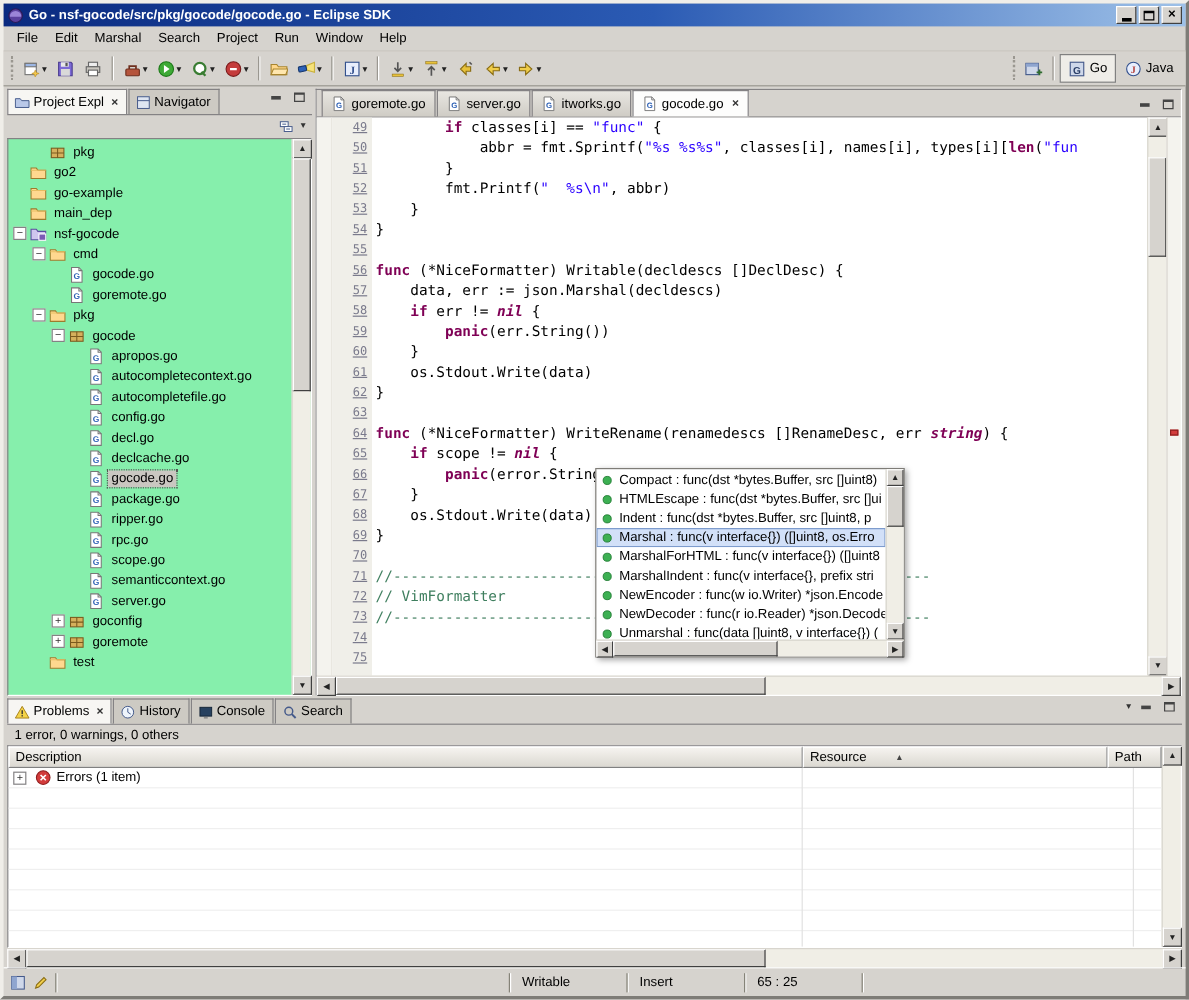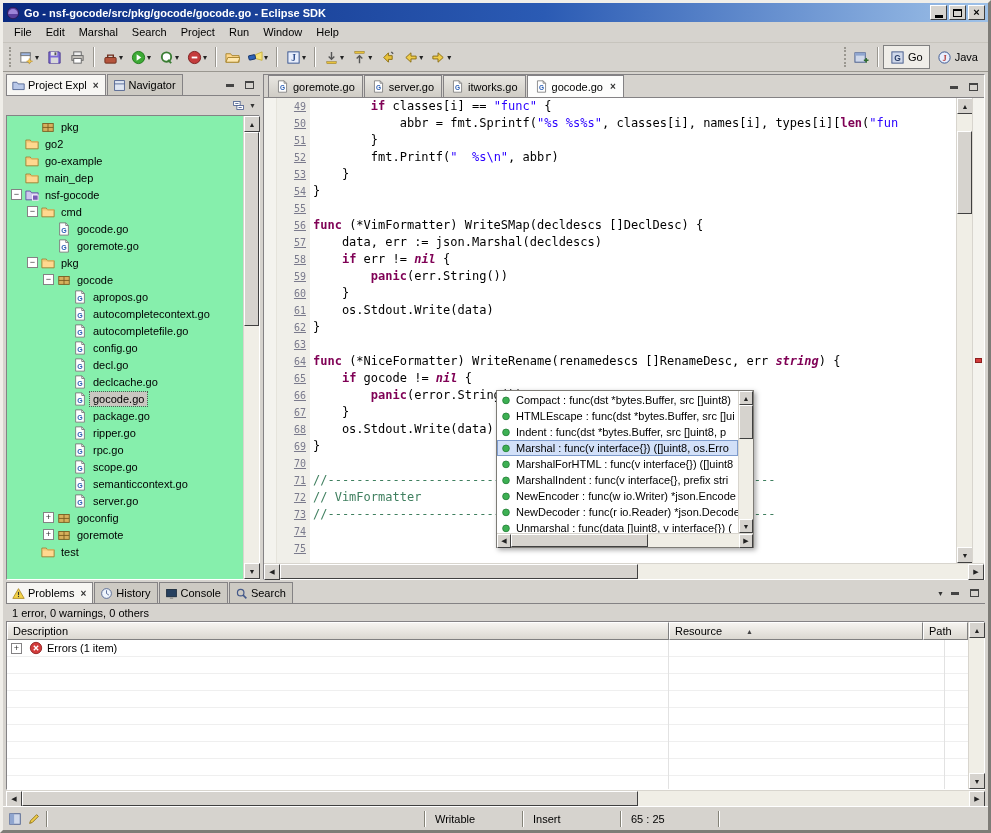--- a/index.html
+++ b/index.html
@@ -25,21 +25,21 @@
 .dd{font-size:8px;margin-left:1px;color:#222;}
 .tb-sep{width:2px;height:20px;border-left:1px solid #9a9790;border-right:1px solid #fff;margin:0 4px;}
 .grip{width:3px;height:20px;border-left:2px dotted #9a9790;margin:0 3px;}
 .persp{margin-left:auto;display:flex;align-items:center;height:100%;}
 .persp-btn{height:24px;display:inline-flex;align-items:center;gap:3px;padding:2px 6px;border:1px solid transparent;}
 .persp-btn.pressed{border:1px solid #808080;background:#efede8;}
 
 .main{flex:1;display:flex;min-height:0;padding:2px 3px;gap:3px;}
 
 .explorer{width:254px;flex:none;display:flex;flex-direction:column;min-height:0;}
-.vtabs{height:22px;display:flex;align-items:flex-end;flex:none;border-bottom:1px solid #848284;}
+.vtabs{height:22px;display:flex;align-items:flex-start;flex:none;border-bottom:1px solid #848284;}
 .vtab{display:inline-flex;align-items:center;gap:3px;padding:3px 6px 3px 5px;border:1px solid #848284;border-bottom:none;background:#cdcac3;margin-right:1px;white-space:nowrap;height:21px;}
 .vtab.active{background:#f7f6f3;}
 .vtab .ic svg{width:13px;height:13px;}
 .tab-close{font-size:10px;font-weight:bold;margin-left:3px;color:#333;}
 .corner{margin-left:auto;display:flex;align-items:center;gap:3px;padding:0 3px 3px 0;}
 .corner .cbtn{width:16px;height:14px;display:flex;align-items:center;justify-content:center;}
 .cmin{width:8px;height:3px;background:#444;}
 .cmax{width:9px;height:8px;border:1px solid #444;border-top-width:2px;}
 .cmenu{font-size:7px;color:#333;}
 .vtoolbar{height:19px;display:flex;align-items:center;justify-content:flex-end;gap:4px;padding:0 4px;flex:none;}
@@ -762,30 +762,30 @@
             <div class="gl">75</div>
           </div>
         <div class="codewrap" id="code">
           <div class="cl"><span class="tk-p">        </span><span class="tk-k">if</span><span class="tk-p"> classes[i] == </span><span class="tk-s">"func"</span><span class="tk-p"> {</span></div>
             <div class="cl"><span class="tk-p">            abbr = fmt.Sprintf(</span><span class="tk-s">"%s %s%s"</span><span class="tk-p">, classes[i], names[i], types[i][</span><span class="tk-k">len</span><span class="tk-p">(</span><span class="tk-s">"fun</span></div>
             <div class="cl"><span class="tk-p">        }</span></div>
             <div class="cl"><span class="tk-p">        fmt.Printf(</span><span class="tk-s">"  %s\n"</span><span class="tk-p">, abbr)</span></div>
             <div class="cl"><span class="tk-p">    }</span></div>
             <div class="cl"><span class="tk-p">}</span></div>
             <div class="cl"></div>
-            <div class="cl"><span class="tk-k">func</span><span class="tk-p"> (*VimFormatter) WriteSMap(decldescs []DeclDesc) {</span></div>
+            <div class="cl"><span class="tk-k">func</span><span class="tk-p"> (*NiceFormatter) Writable(decldescs []DeclDesc) {</span></div>
             <div class="cl"><span class="tk-p">    data, err := json.Marshal(decldescs)</span></div>
             <div class="cl"><span class="tk-p">    </span><span class="tk-k">if</span><span class="tk-p"> err != </span><span class="tk-ki">nil</span><span class="tk-p"> {</span></div>
             <div class="cl"><span class="tk-p">        </span><span class="tk-k">panic</span><span class="tk-p">(err.String())</span></div>
             <div class="cl"><span class="tk-p">    }</span></div>
             <div class="cl"><span class="tk-p">    os.Stdout.Write(data)</span></div>
             <div class="cl"><span class="tk-p">}</span></div>
             <div class="cl"></div>
             <div class="cl"><span class="tk-k">func</span><span class="tk-p"> (*NiceFormatter) WriteRename(renamedescs []RenameDesc, err </span><span class="tk-ki">string</span><span class="tk-p">) {</span></div>
-            <div class="cl"><span class="tk-p">    </span><span class="tk-k">if</span><span class="tk-p"> gocode != </span><span class="tk-ki">nil</span><span class="tk-p"> {</span></div>
+            <div class="cl"><span class="tk-p">    </span><span class="tk-k">if</span><span class="tk-p"> scope != </span><span class="tk-ki">nil</span><span class="tk-p"> {</span></div>
             <div class="cl"><span class="tk-p">        </span><span class="tk-k">panic</span><span class="tk-p">(error.String())</span></div>
             <div class="cl"><span class="tk-p">    }</span></div>
             <div class="cl"><span class="tk-p">    os.Stdout.Write(data)</span></div>
             <div class="cl"><span class="tk-p">}</span></div>
             <div class="cl"></div>
             <div class="cl"><span class="tk-c">//--------------------------------------------------------------</span></div>
             <div class="cl"><span class="tk-c">// VimFormatter</span></div>
             <div class="cl"><span class="tk-c">//--------------------------------------------------------------</span></div>
             <div class="cl"></div>
             <div class="popup">

